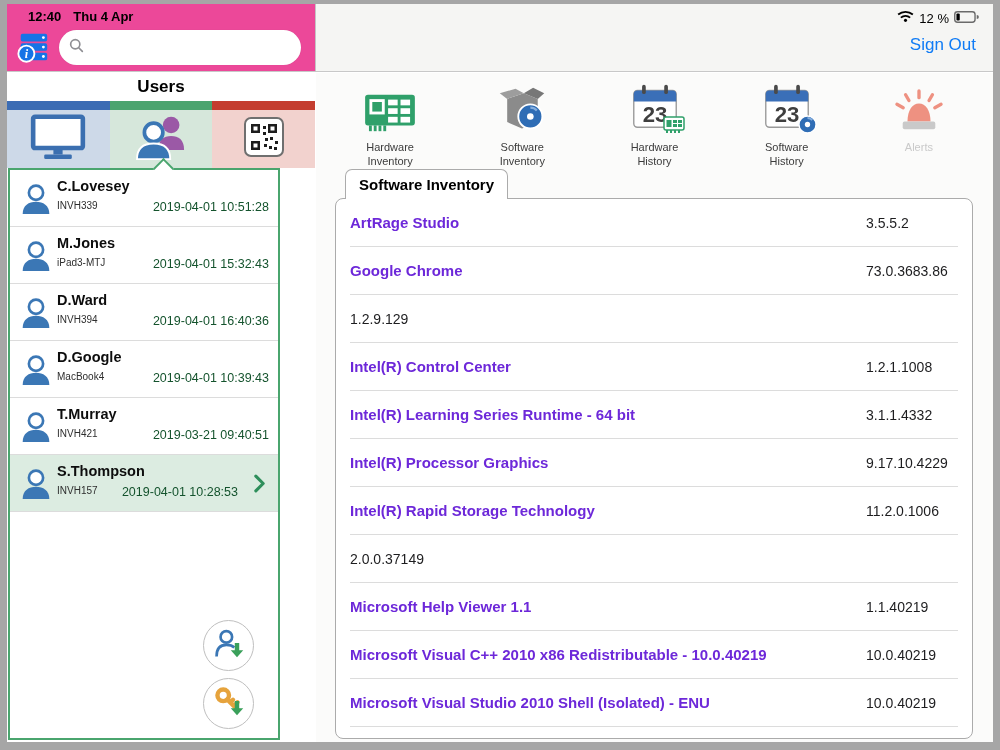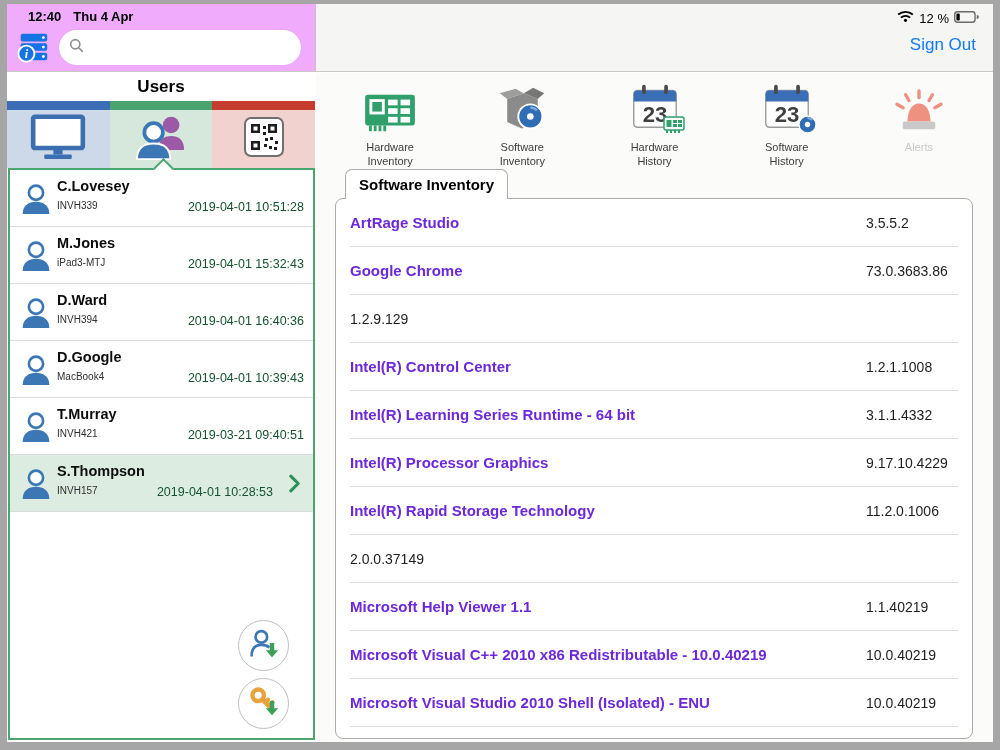--- a/index.html
+++ b/index.html
@@ -1,41 +1,41 @@
 <!DOCTYPE html>
 <html><head>
 <meta charset="utf-8">
 <style>
   * { margin:0; padding:0; box-sizing:border-box; }
   body { font-family:"Liberation Sans", sans-serif; background:#7e7e7e; }
   .device { width:1000px; height:750px; position:relative; background:#a6a6a6; margin:0 auto; }
   .screen { position:absolute; left:7px; top:4px; width:986px; height:738px; background:#fff; overflow:hidden; }
 
   
-  .header-left { position:absolute; left:0; top:0; width:308px; height:68px; background:#f0abfc; border-bottom:1px solid #c8c8c8; }
+  .header-left { position:absolute; left:0; top:0; width:308px; height:68px; background:#ec4899; border-bottom:1px solid #c8c8c8; }
   .header-right { position:absolute; left:308px; top:0; width:678px; height:68px; background:#f5f5f3; border-bottom:1px solid #c8c8c8; border-left:1px solid #c4c4c4; }
   .status-left { position:absolute; left:21px; top:5px; font-size:13px; font-weight:bold; color:#000; display:flex; gap:12px; }
   .status-right { position:absolute; right:14px; top:6px; display:flex; align-items:center; gap:5px; font-size:13px; color:#000; }
   .app-icon { position:absolute; left:9px; top:27px; width:34px; height:34px; }
   .search-bar { position:absolute; left:52px; top:26px; width:242px; height:35px; background:#fff; border-radius:18px; display:flex; align-items:center; padding:0 10px; box-shadow:0 0 1px rgba(0,0,0,.15); }
   .search-bar input { border:none; outline:none; background:transparent; flex:1; font-size:14px; margin-left:6px; font-family:inherit; }
   .signout { position:absolute; right:17px; top:31px; font-size:17px; color:#0f7bf5; cursor:pointer; }
 
   
   .sidebar-bg { position:absolute; left:0; top:68px; width:308px; height:670px; background:#fff; }
   .users-title { position:absolute; left:0; top:68px; width:308px; height:29px; background:#fff; display:flex; align-items:center; justify-content:center; font-size:17px; font-weight:bold; color:#000; }
   .tab-strip { position:absolute; left:0; top:97px; width:308px; height:67px; display:flex; }
   .side-tab { flex:1; display:flex; flex-direction:column; }
   .side-tab .bar { height:9px; }
   .side-tab .body { flex:1; display:flex; align-items:center; justify-content:center; }
   .tab-devices .bar { background:#3b6cb4; } .tab-devices .body { background:#cdd9e8; }
   .tab-users   .bar { background:#4ba46f; } .tab-users   .body { background:#d6e7db; }
   .tab-qr      .bar { background:#c43d2f; } .tab-qr      .body { background:#f2d2ce; }
 
-  .user-list { position:absolute; left:1px; top:164px; width:307px; height:572px; background:#fff; border:2px solid #4aa56e; }
+  .user-list { position:absolute; left:1px; top:164px; width:272px; height:572px; background:#fff; border:2px solid #4aa56e; }
   .notch { position:absolute; left:146px; top:-9px; width:15px; height:15px; background:#fff; border-top:2px solid #4aa56e; border-left:2px solid #4aa56e; transform:rotate(45deg); z-index:2; }
   .user-item { height:57px; position:relative; border-bottom:1px solid #dcdcdc; cursor:pointer; }
   .user-item .picon { position:absolute; left:10px; top:13px; }
   .user-item .uname { position:absolute; left:47px; top:8px; font-size:14.5px; font-weight:bold; color:#0d0d0d; }
   .user-item .udevice { position:absolute; left:47px; top:30px; font-size:10px; color:#2e2e2e; }
   .user-item .utime { position:absolute; right:9px; top:30px; font-size:12.5px; color:#14532d; }
   .user-item.selected { background:#dcece1; }
   .user-item.selected .utime { right:40px; }
   .user-item .chev { position:absolute; right:13px; top:19px; }
   .circle-btn { position:absolute; width:51px; height:51px; border-radius:50%; background:#fff; border:1.5px solid #bfbfbf; display:flex; align-items:center; justify-content:center; cursor:pointer; }

